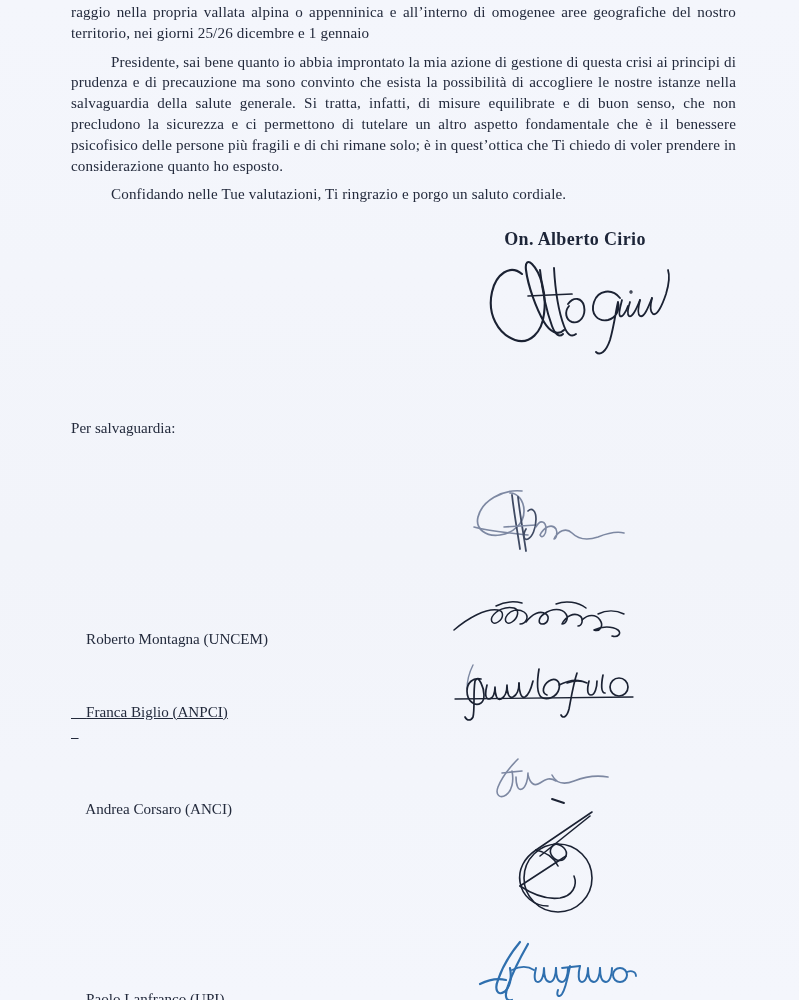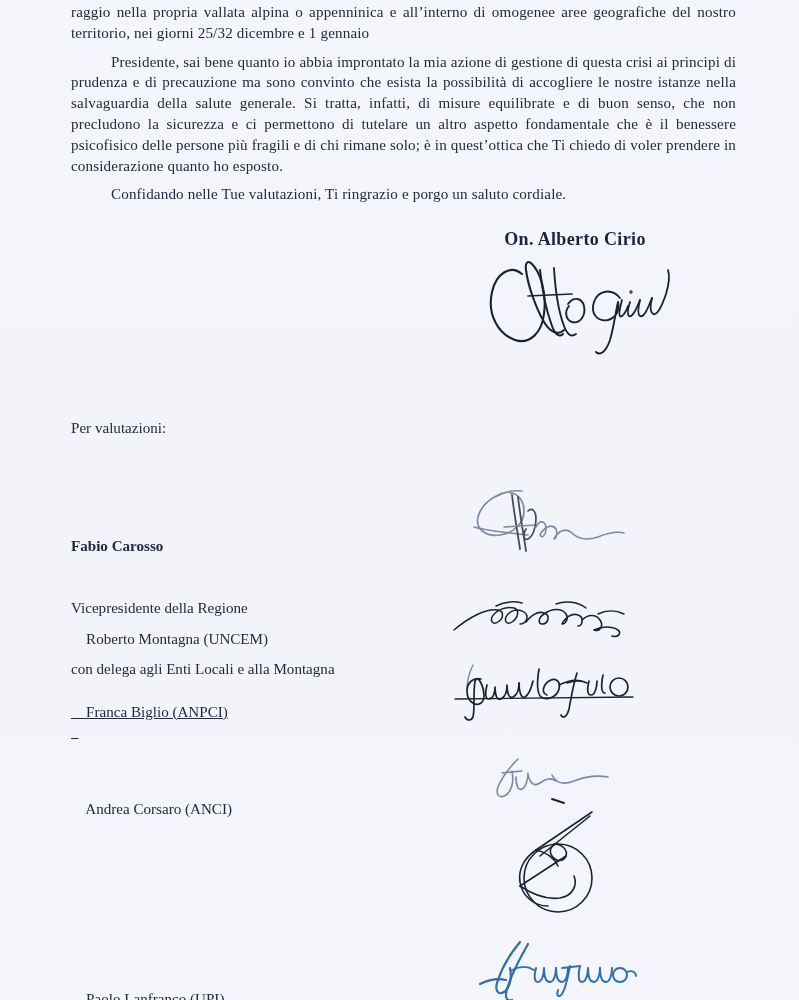--- a/index.html
+++ b/index.html
@@ -100,21 +100,21 @@
   .ink-mid   { fill: none; stroke: #3f4a63; stroke-linecap: round; stroke-linejoin: round; }
   .ink-faint { fill: none; stroke: #7d88a2; stroke-linecap: round; stroke-linejoin: round; }
   .ink-blue  { fill: none; stroke: #2f6fae; stroke-linecap: round; stroke-linejoin: round; }
 </style>
 </head>
 <body>
 
 <div class="page">
 
   <div class="bodycopy">
-    <p>raggio nella propria vallata alpina o appenninica e all’interno di omogenee aree geografiche del nostro territorio, nei giorni 25/32 dicembre e 1 gennaio</p>
+    <p>raggio nella propria vallata alpina o appenninica e all’interno di omogenee aree geografiche del nostro territorio, nei giorni 25/26 dicembre e 1 gennaio</p>
     <p class="indent">Presidente, sai bene quanto io abbia improntato la mia azione di gestione di questa crisi ai principi di prudenza e di precauzione ma sono convinto che esista la possibilità di accogliere le nostre istanze nella salvaguardia della salute generale. Si tratta, infatti, di misure equilibrate e di buon senso, che non precludono la sicurezza e ci permettono di tutelare un altro aspetto fondamentale che è il benessere psicofisico delle persone più fragili e di chi rimane solo; è in quest’ottica che Ti chiedo di voler prendere in considerazione quanto ho esposto.</p>
     <p class="indent">Confidando nelle Tue valutazioni, Ti ringrazio e porgo un saluto cordiale.</p>
   </div>
 
   <div class="signer-name">On. Alberto Cirio</div>
 
   <div class="sig sig-cirio">
     <svg viewBox="0 0 230 105" width="230" height="105" aria-hidden="true">
       <path class="ink-dark" stroke-width="2.1" d="M52 22 C40 12, 26 22, 22 40 C17 62, 28 82, 45 88 C60 93, 72 80, 74 62 C77 40, 70 20, 62 12
            C58 8, 55 10, 56 18 C58 34, 66 56, 74 70 C80 80, 88 84, 94 78"></path>
@@ -126,27 +126,22 @@
            C146 58, 144 74, 140 88 C136 100, 130 104, 126 100"></path>
       <path class="ink-dark" stroke-width="1.8" d="M152 48 C150 56, 148 62, 150 64 C152 66, 156 60, 158 54"></path>
       <path class="ink-dark" stroke-width="1.8" d="M160 50 C158 56, 157 62, 159 64 C162 66, 166 58, 170 48"></path>
       <path class="ink-dark" stroke-width="1.8" d="M170 48 C168 56, 167 62, 170 64 C174 66, 178 56, 182 46"></path>
       <path class="ink-dark" stroke-width="1.8" d="M182 46 C180 54, 180 60, 183 62 C187 64, 192 54, 196 42
            C199 32, 200 24, 198 18"></path>
       <circle class="ink-dark" cx="161" cy="40" r="1.1" stroke-width="1.1" fill="#1b2233"></circle>
     </svg>
   </div>
 
-  <div class="abs-text share-label">Per valutazioni:</div>
-
-  <div class="abs-text carosso-block">
-    <span class="nm">Fabio Carosso</span>
-    <span class="ln">Vicepresidente della Regione</span>
-    <span class="ln">con delega agli Enti Locali e alla Montagna</span>
-  </div>
+  <div class="abs-text share-label">Per salvaguardia:</div>
+
 
   <div class="sig sig-carosso">
     <svg viewBox="0 0 190 80" width="190" height="80" aria-hidden="true">
       <path class="ink-faint" stroke-width="1.7" d="M60 6 C40 4, 20 16, 16 32 C13 44, 24 52, 38 50 C52 48, 62 38, 62 26
            C62 16, 56 8, 48 8"></path>
       <path class="ink-faint" stroke-width="1.6" d="M12 42 C26 46, 48 48, 66 50"></path>
       <path class="ink-mid" stroke-width="1.8" d="M50 10 C52 28, 56 50, 58 64"></path>
       <path class="ink-mid" stroke-width="1.8" d="M56 12 C58 30, 62 52, 64 66"></path>
       <path class="ink-faint" stroke-width="1.6" d="M42 42 L74 40"></path>
       <path class="ink-mid" stroke-width="1.7" d="M66 26 C70 22, 74 26, 74 34 C74 44, 70 52, 66 54 C62 56, 60 50, 64 44"></path>

